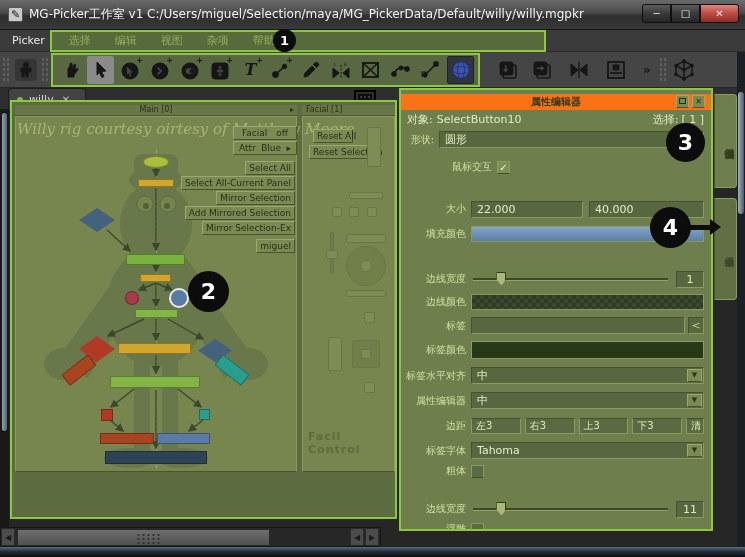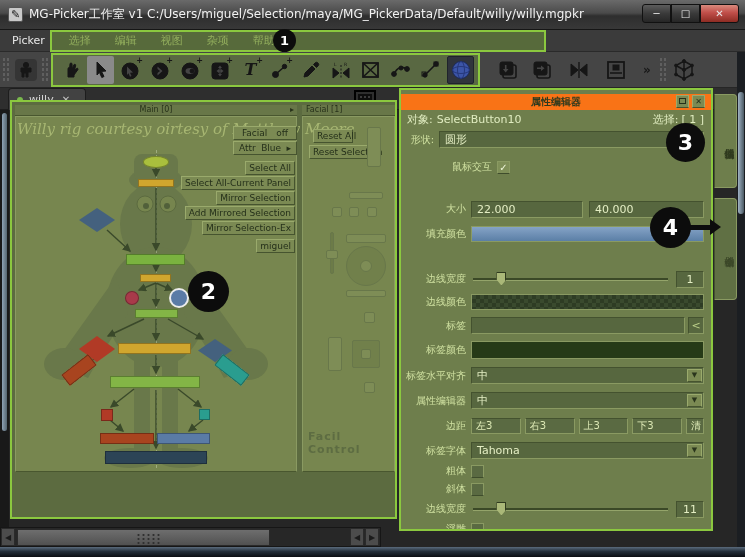--- a/index.html
+++ b/index.html
@@ -544,24 +544,20 @@
     <div class="pselect pfield" style="flex:1">
       <span>Tahoma</span>
       <span class="dcaret">▼</span>
     </div>
   </div>
 
   <div class="prow" style="top:374px;height:14px">
     <span class="plabel">粗体</span>
     <span class="cb"></span>
   </div>
-  <div class="prow" style="top:392px;height:14px">
-    <span class="plabel">斜体</span>
-    <span class="cb"></span>
-  </div>
 
   <div class="prow" style="top:410px">
     <span class="plabel">边线宽度</span>
     <div class="strack">
         <div class="shandle" style="left:12%"></div>
       </div>
     <div class="pfield vbox">11</div>
   </div>
 
   <div class="prow" style="top:432px;height:14px">

